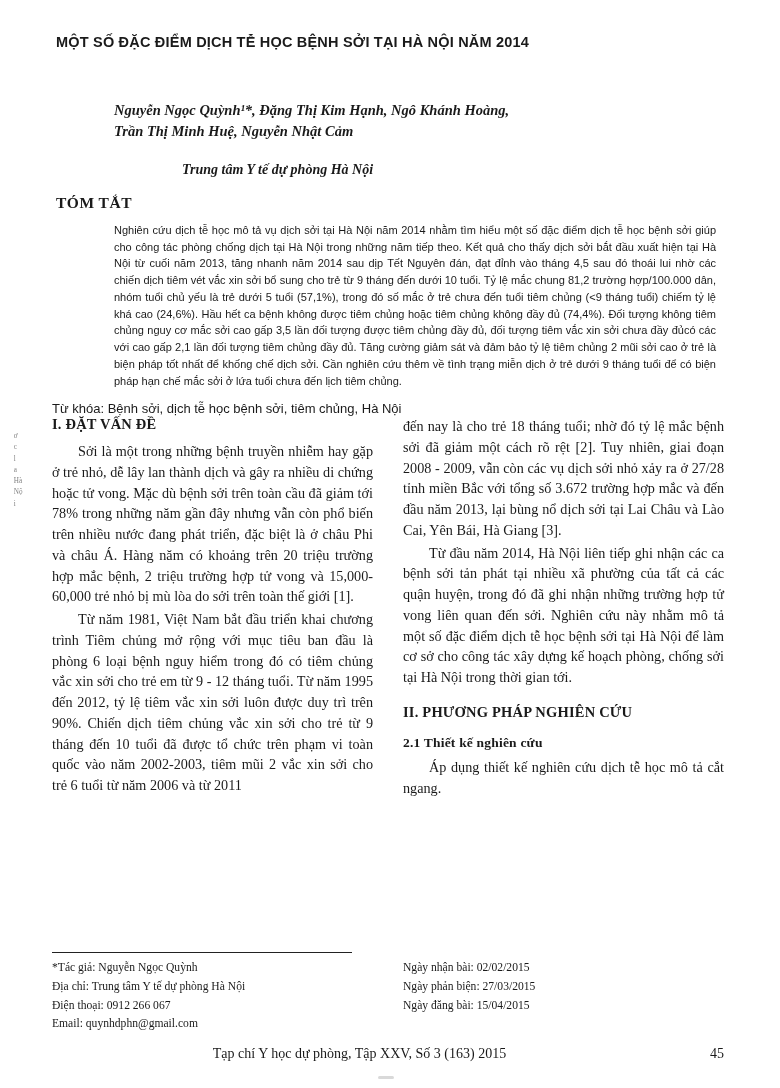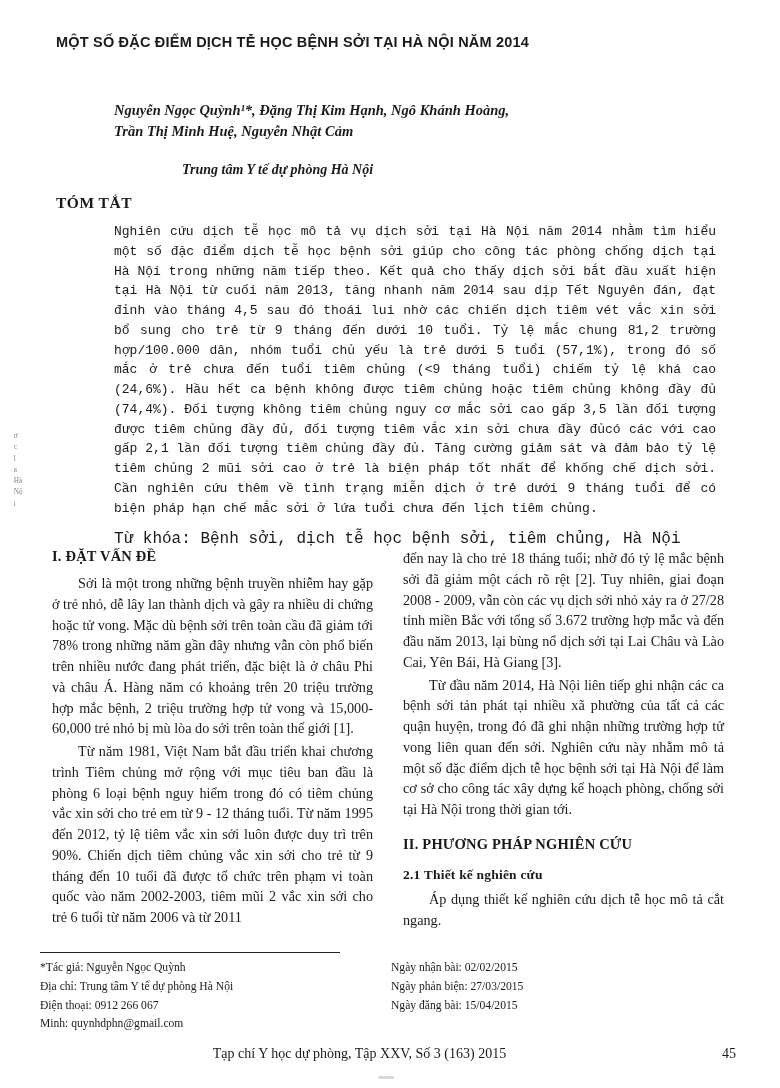--- a/index.html
+++ b/index.html
@@ -58,30 +58,29 @@
     margin-left: 4px;
     font-family: "Liberation Serif", serif;
     font-weight: bold;
     font-size: 15.5px;
     letter-spacing: 0.5px;
   }
   .abstract-body {
     margin-top: 10px;
     margin-left: 62px;
     margin-right: 8px;
-    font-family: Liberation Mono, monospace;
-    font-size: 13px;
+    font-family: Liberation Sans, sans-serif;
+    font-size: 11px;
     line-height: 1.52;
     text-align: justify;
   }
   .keywords {
     margin-top: 12px;
-    margin-left: 62px;
-    font-family: Liberation Mono, monospace;
-    font-size: 16px;
+    font-family: Liberation Sans, sans-serif;
+    font-size: 13px;
   }
   .columns {
     display: flex;
     gap: 30px;
   }
   .col {
     width: 321px;
   }
   .sec-heading {
     font-family: "Liberation Serif", serif;
@@ -98,21 +97,21 @@
   .para {
     font-family: "Liberation Serif", serif;
     font-size: 14.2px;
     line-height: 1.46;
     text-align: justify;
     text-indent: 26px;
     margin: 0 0 2px 0;
   }
   .footer-area {
     position: absolute;
-    left: 40px;
+    left: 52px;
     top: 952px;
     width: 672px;
   }
   .footer-rule {
     border-top: 1px solid #222;
     width: 300px;
     margin-bottom: 6px;
   }
   .footer-cols {
     display: flex;
@@ -131,21 +130,21 @@
     position: absolute;
     left: 0;
     top: 1046px;
     width: 719px;
     text-align: center;
     font-family: "Liberation Serif", serif;
     font-size: 14px;
   }
   .page-number {
     position: absolute;
-    right: 44px;
+    right: 56px;
     top: 1046px;
     font-family: "Liberation Serif", serif;
     font-size: 14px;
   }
   .edge-marks {
     position: absolute;
     left: 12px;
     top: 430px;
     width: 18px;
     font-family: "Liberation Serif", serif;
@@ -217,21 +216,21 @@
     </div>
   </div>
 
   <div class="footer-area">
     <div class="footer-rule"></div>
     <div class="footer-cols">
       <div class="footer-col">
         <div class="line">*Tác giả: Nguyễn Ngọc Quỳnh</div>
         <div class="line">Địa chỉ: Trung tâm Y tế dự phòng Hà Nội</div>
         <div class="line">Điện thoại: 0912 266 067</div>
-        <div class="line">Minh: quynhdphn@gmail.com</div>
+        <div class="line">Email: quynhdphn@gmail.com</div>
       </div>
       <div class="footer-col">
         <div class="line">Ngày nhận bài: 02/02/2015</div>
         <div class="line">Ngày phản biện: 27/03/2015</div>
         <div class="line">Ngày đăng bài: 15/04/2015</div>
       </div>
     </div>
   </div>
 
   <div class="journal-line">Tạp chí Y học dự phòng, Tập XXV, Số 3 (163) 2015</div>

